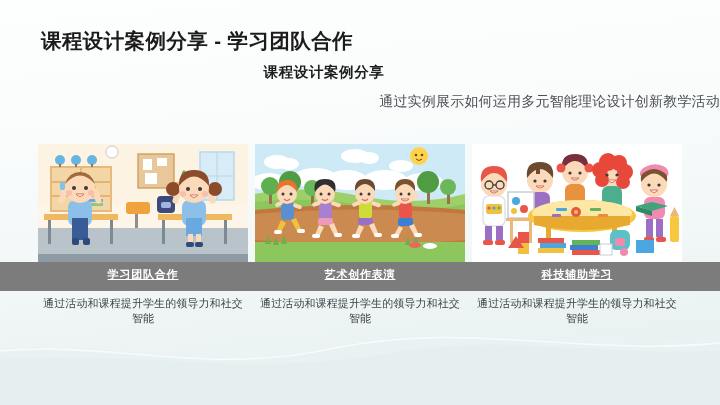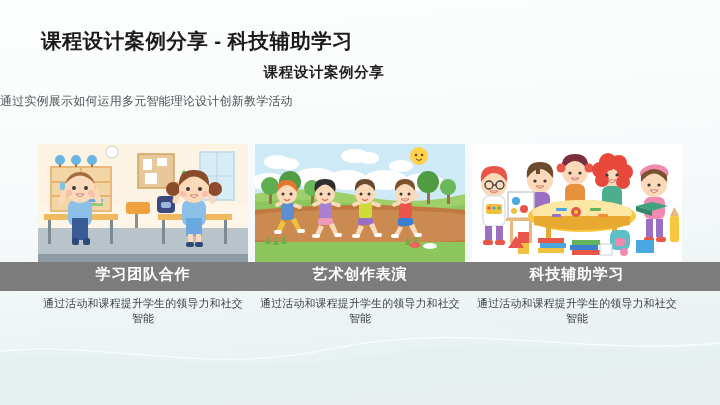--- a/index.html
+++ b/index.html
@@ -53,22 +53,22 @@
     font-size: 14.5px;
     font-weight: bold;
     color: #1e1e1e;
     letter-spacing: .6px;
   }
   .section-sub {
     position: absolute;
     left: 0;
     top: 93px;
     width: 720px;
-    text-align: left;
-    font-size: 12px;
+    text-align: right;
+    font-size: 14px;
     color: #4d5155;
     letter-spacing: .2px;
   }
 
   
   .cards {
     position: absolute;
     left: 38px;
     top: 144px;
     width: 644px;
@@ -103,23 +103,24 @@
     display: flex;
     justify-content: space-between;
   }
   .band-cell {
     width: 210px;
     height: 24px;
     display: flex;
     align-items: center;
     justify-content: center;
     color: #ffffff;
-    font-size: 15px;
+    font-size: 11px;
     font-weight: bold;
     letter-spacing: .8px;
+    text-decoration: underline;
   }
 
   
   .captions {
     position: absolute;
     left: 38px;
     top: 296px;
     width: 644px;
     display: flex;
     justify-content: space-between;
@@ -147,21 +148,21 @@
       <path d="M0,70 C130,44 230,92 370,62 C520,30 640,78 800,50 L800,120 L0,120 Z" fill="#e9f2f3"></path>
       <path d="M0,72 C130,46 230,94 370,64 C520,32 640,80 800,52" fill="none" stroke="#fbfdfd" stroke-width="1.6"></path>
     </svg>
   </div>
   <div class="wave wave-b">
     <svg viewBox="0 0 800 96" preserveAspectRatio="none">
       <path d="M0,54 C160,36 280,70 430,44 C560,21 680,56 800,36 L800,96 L0,96 Z" fill="#e5eef0"></path>
     </svg>
   </div>
 
-  <div class="main-title">课程设计案例分享 - 科技辅助学习</div>
+  <div class="main-title">课程设计案例分享 - 学习团队合作</div>
   <div class="section-title">课程设计案例分享</div>
   <div class="section-sub">通过实例展示如何运用多元智能理论设计创新教学活动</div>
 
   <div class="cards">
 
     <div class="card-img">
       <svg viewBox="0 0 210 118" preserveAspectRatio="none">
         <rect x="0" y="0" width="210" height="118" fill="#fdf6e8"></rect>
         <rect x="0" y="0" width="210" height="60" fill="#fdf3e2"></rect>
 

